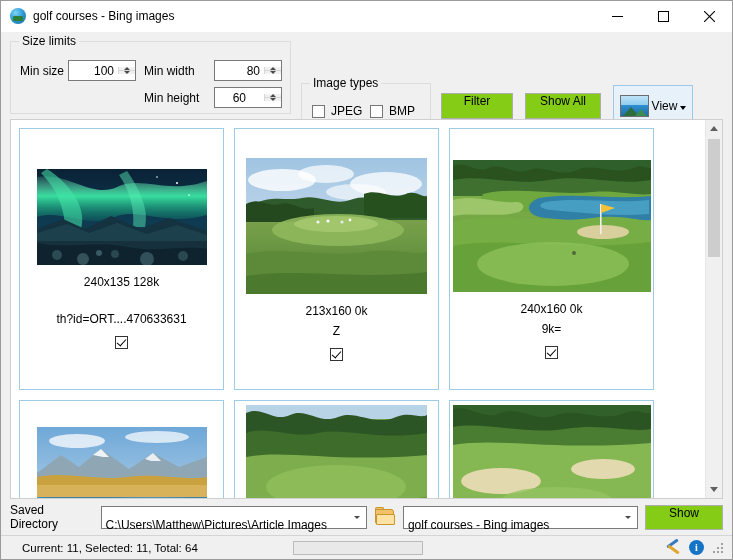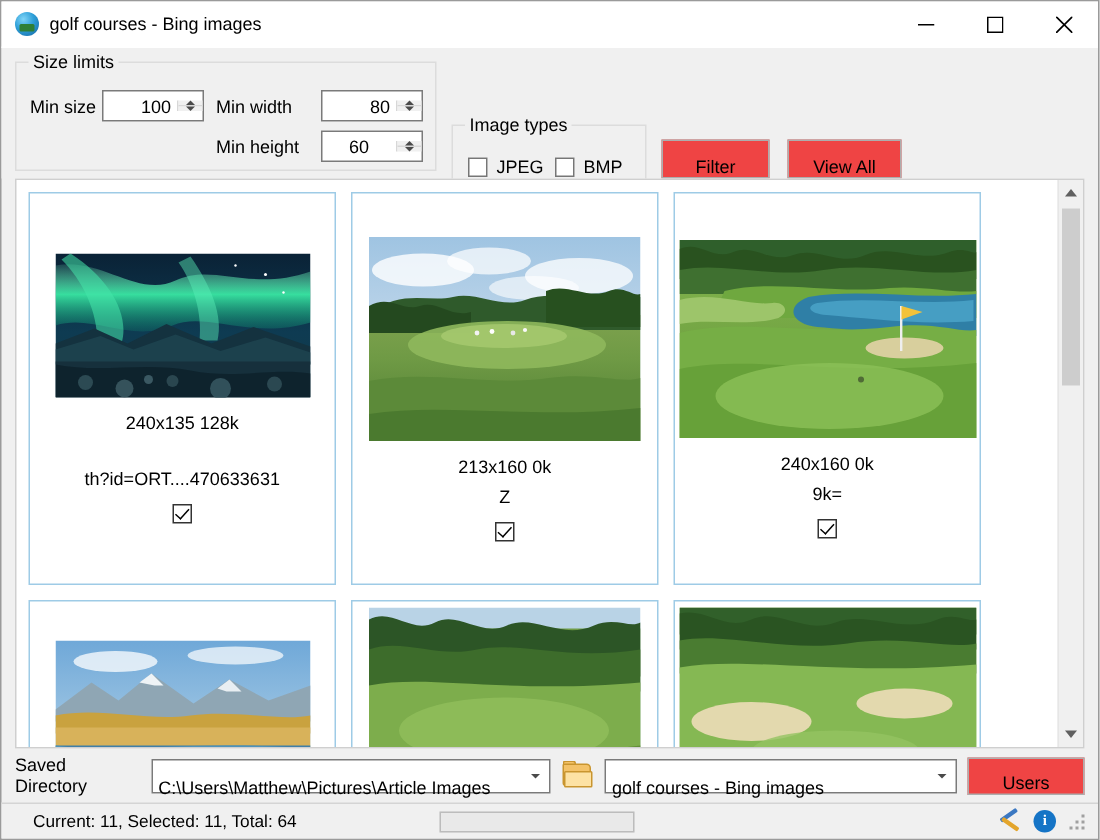--- a/index.html
+++ b/index.html
@@ -162,27 +162,27 @@
   .chkbox {
     width: 13px; height: 13px;
     border: 1px solid #767676;
     background: #fff;
     box-sizing: border-box;
     margin-right: 6px;
     flex: none;
   }
   .btn {
     position: absolute;
-    background: #ef4444;
+    background: #84cc16;
     border: 1px solid #adadad;
     box-sizing: border-box;
     font-size: 12px;
     color: #000;
     display: flex;
-    align-items: flex-end;
+    align-items: flex-start;
     justify-content: center;
   }
   #filter-button { left: 440px; top: 61px; width: 72px; height: 26px; }
   #show-all-button { left: 524px; top: 61px; width: 76px; height: 26px; }
   #view-button {
     left: 612px; top: 53px; width: 80px; height: 42px;
     background: #e6f1fa;
     border: 1px solid #9ec7e8;
     display: flex;
     align-items: center;
@@ -542,21 +542,26 @@
       <div class="chk-row" style="left:68px; top:47px;">
         <span class="chkbox"></span>
         <span>GIF</span>
       </div>
     </div>
 
     <div class="btn" id="filter-button">
       <span>Filter</span>
     </div>
     <div class="btn" id="show-all-button">
-      <span>View All</span>
+      <span>Show All</span>
+    </div>
+    <div class="btn" id="view-button">
+      <span class="view-thumb"></span>
+      <span>View</span>
+      <span class="view-caret"></span>
     </div>
   </div>
 
   <div class="gallery-wrap">
     <div class="gallery">
       <div class="grid">
 
         <div class="card tall">
           <svg class="thumb" width="170" height="96" viewBox="0 0 170 96">
             <defs>
@@ -733,21 +738,21 @@
         <span class="back"></span>
         <span class="front"></span>
     </div>
     <div class="combo" style="width:240px;">
       <span class="val">golf courses - Bing images</span>
       <span class="arrow-wrap">
           <span class="arrow-dn"></span>
         </span>
     </div>
     <div class="btn" id="save-button">
-      <span>Users</span>
+      <span>Show</span>
     </div>
   </div>
 
   <div class="statusbar">
     <span>Current: 11, Selected: 11, Total: 64</span>
     <div class="status-progress"></div>
     <div class="status-right">
       <span class="tool-icon">
           <span class="wrench"></span>
           <span class="screw"></span>

